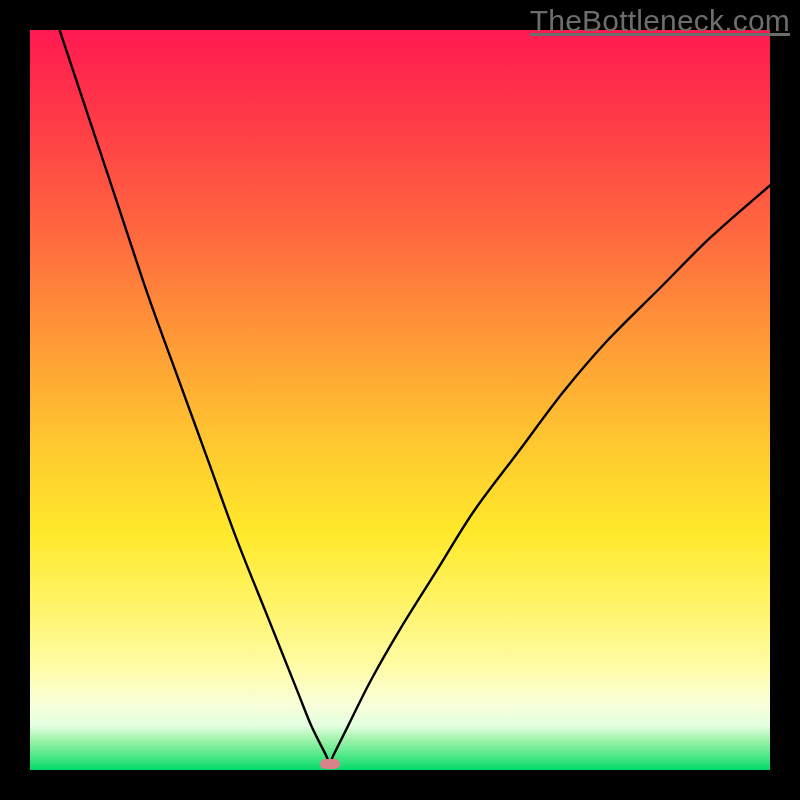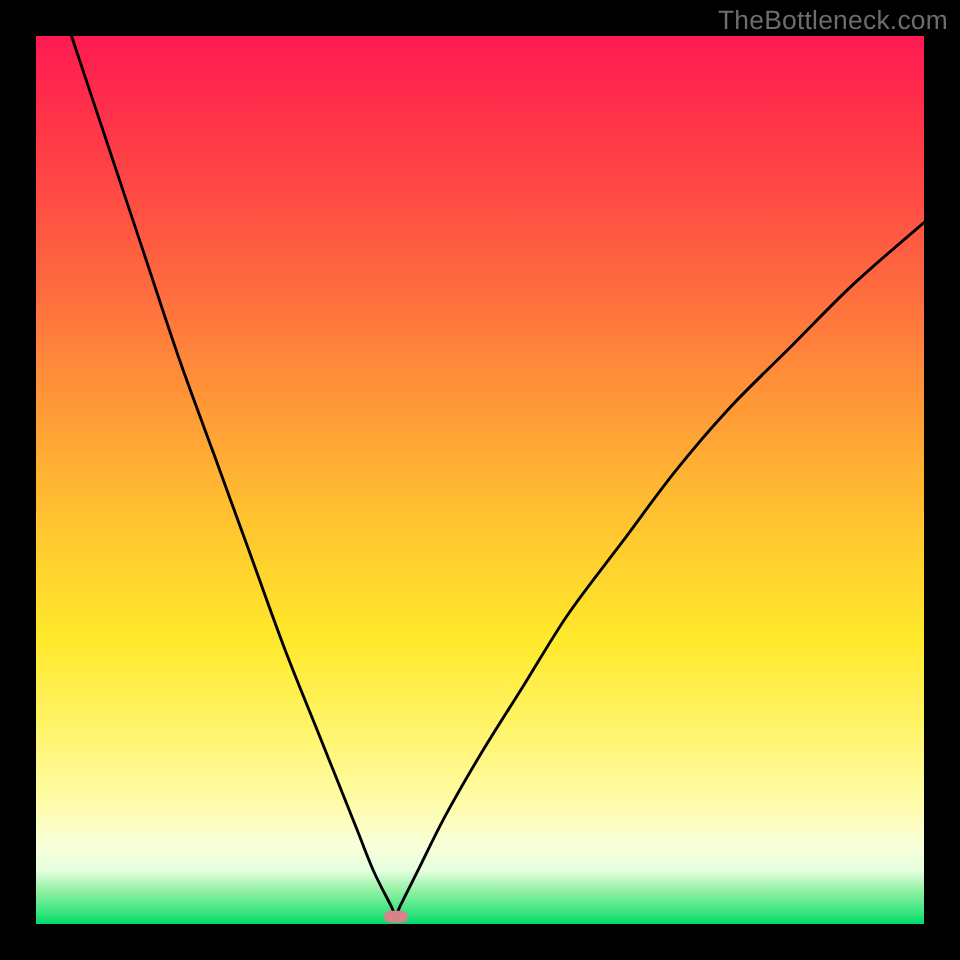--- a/index.html
+++ b/index.html
@@ -59,24 +59,25 @@
     inset: 0;
     width: 100%;
     height: 100%;
     overflow: visible;
   }
   .attribution {
     position: absolute;
     top: 4px;
     right: 10px;
     color: #6d6d6d;
-    font-size: 22px;
+    font-size: 30px;
     font-weight: 500;
     letter-spacing: 0.2px;
     user-select: none;
+    text-decoration: underline;
   }
 </style>
 </head>
 <body>
 
 <div class="frame">
 
   <div class="plot">
     <div class="gradient-fill"></div>
 

